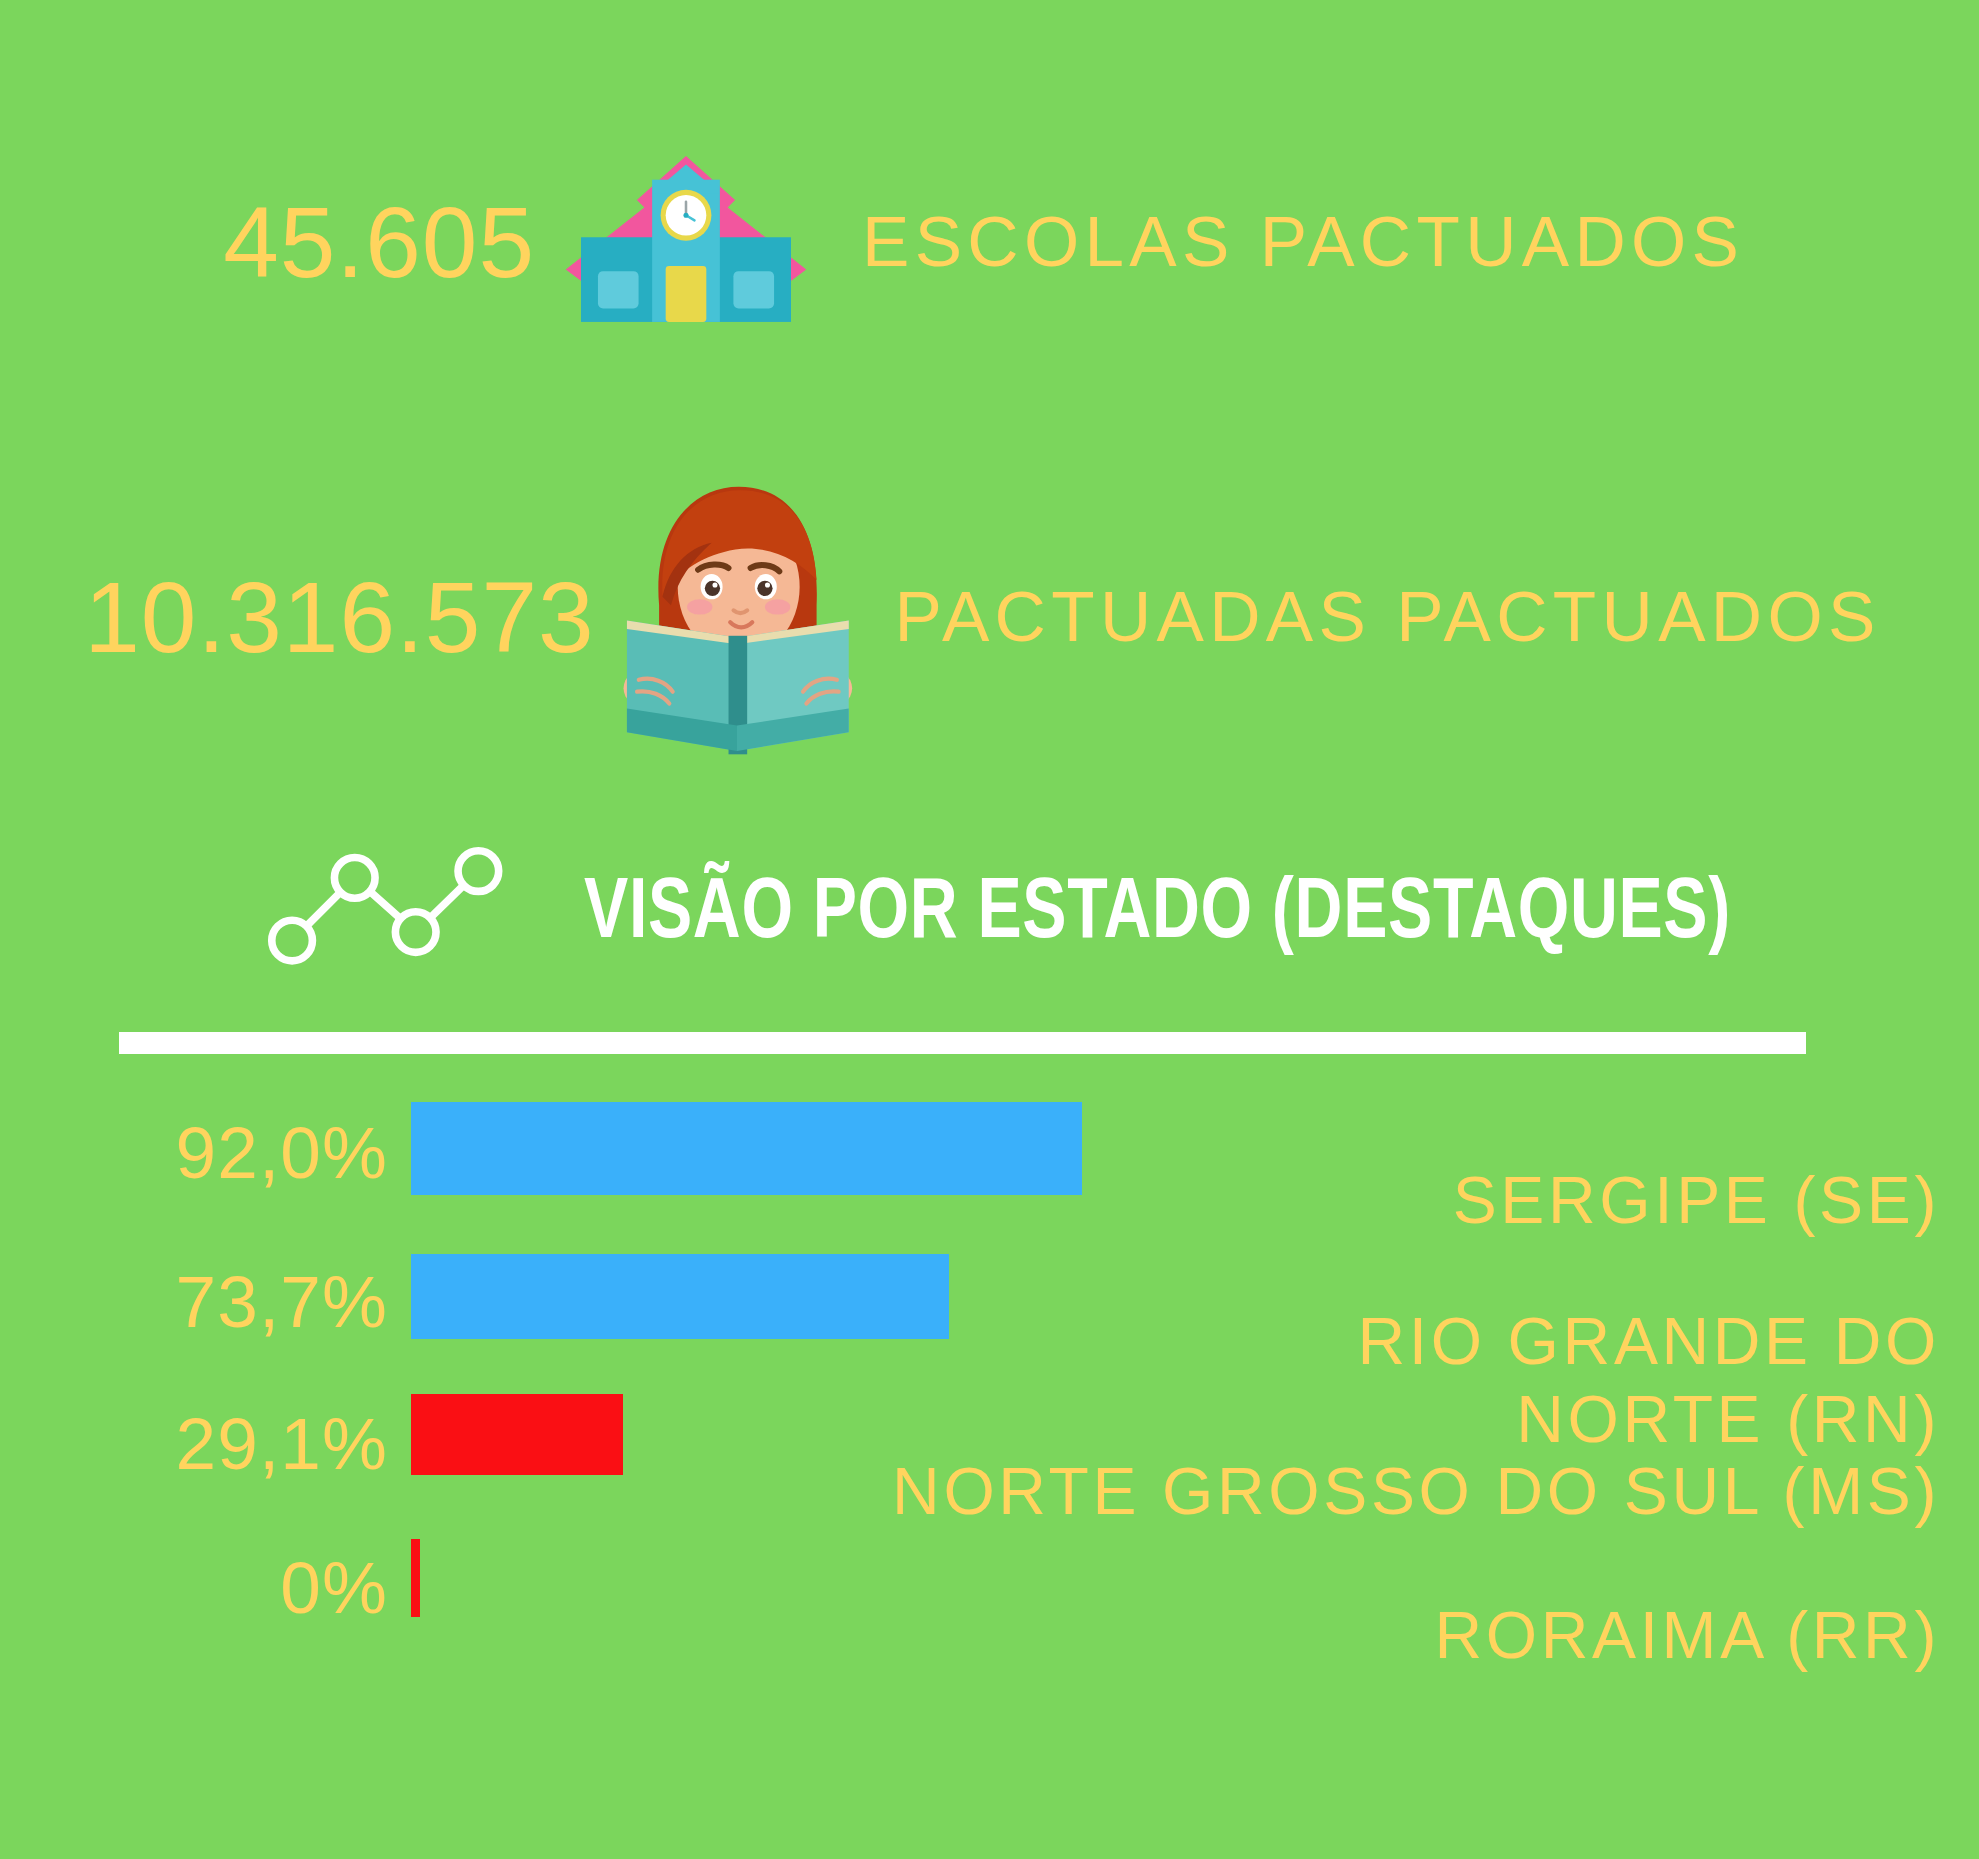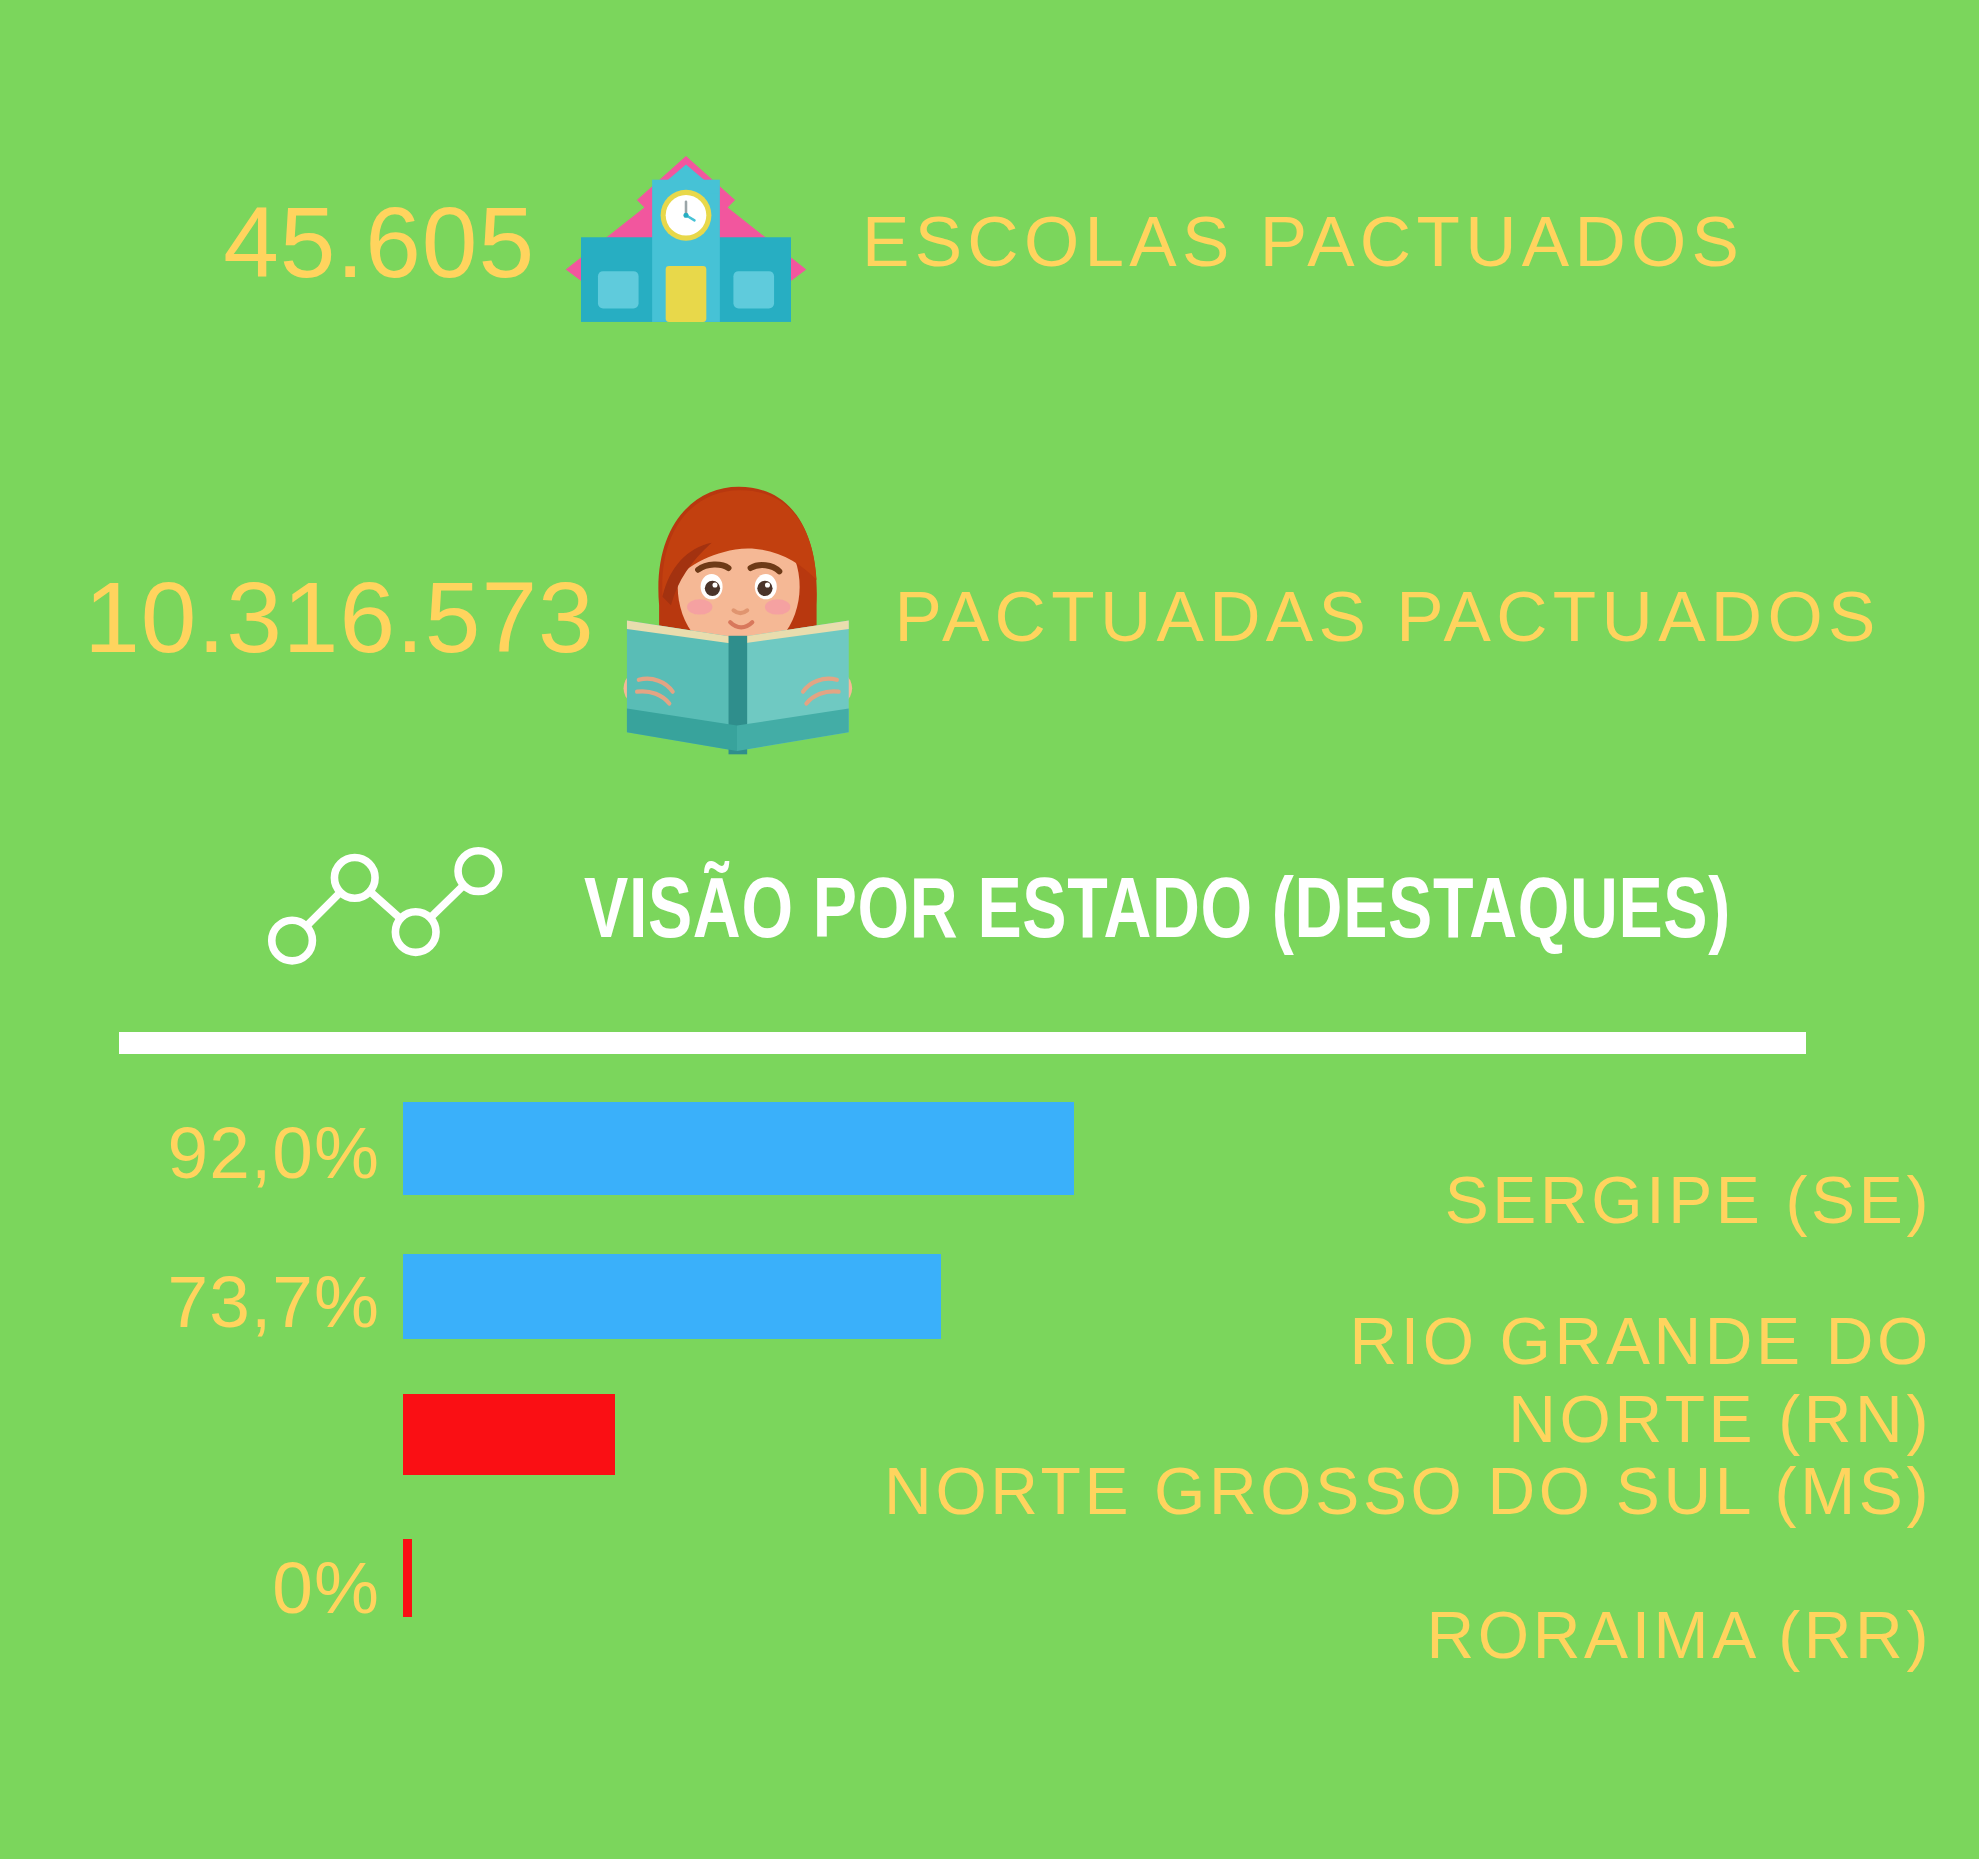--- a/index.html
+++ b/index.html
@@ -129,20 +129,21 @@
     height: 22px;
     background: #FFFFFF;
   }
 
   
   .bars {
     position: absolute;
     left: 0;
     top: 1093px;
     width: 1979px;
+    padding-left: 8px;
   }
 
   .bar-row {
     position: relative;
     width: 1979px;
     height: 149px;
   }
 
   .bar-pct {
     position: absolute;
@@ -327,20 +328,21 @@
   <div class="bar-row row-1">
     <div class="bar-pct">73,7%</div>
     <div class="bar-track" style="height: 85px;">
       <div class="bar-fill" style="width: 538px; background: rgb(58, 176, 250); height: 85px;"></div>
     </div>
     <div class="bar-state">RIO GRANDE DO
 NORTE (RN)</div>
   </div>
 
   <div class="bar-row row-2">
+    <div class="bar-pct">29,1%</div>
     <div class="bar-track" style="height: 81px;">
       <div class="bar-fill" style="width: 212px; background: rgb(250, 15, 20); height: 81px;"></div>
     </div>
     <div class="bar-state">NORTE GROSSO DO SUL (MS)</div>
   </div>
 
   <div class="bar-row row-3">
     <div class="bar-pct">0%</div>
     <div class="bar-track" style="height: 78px;">
       <div class="bar-fill" style="width: 9.3px; background: rgb(250, 15, 20); height: 78px;"></div>

